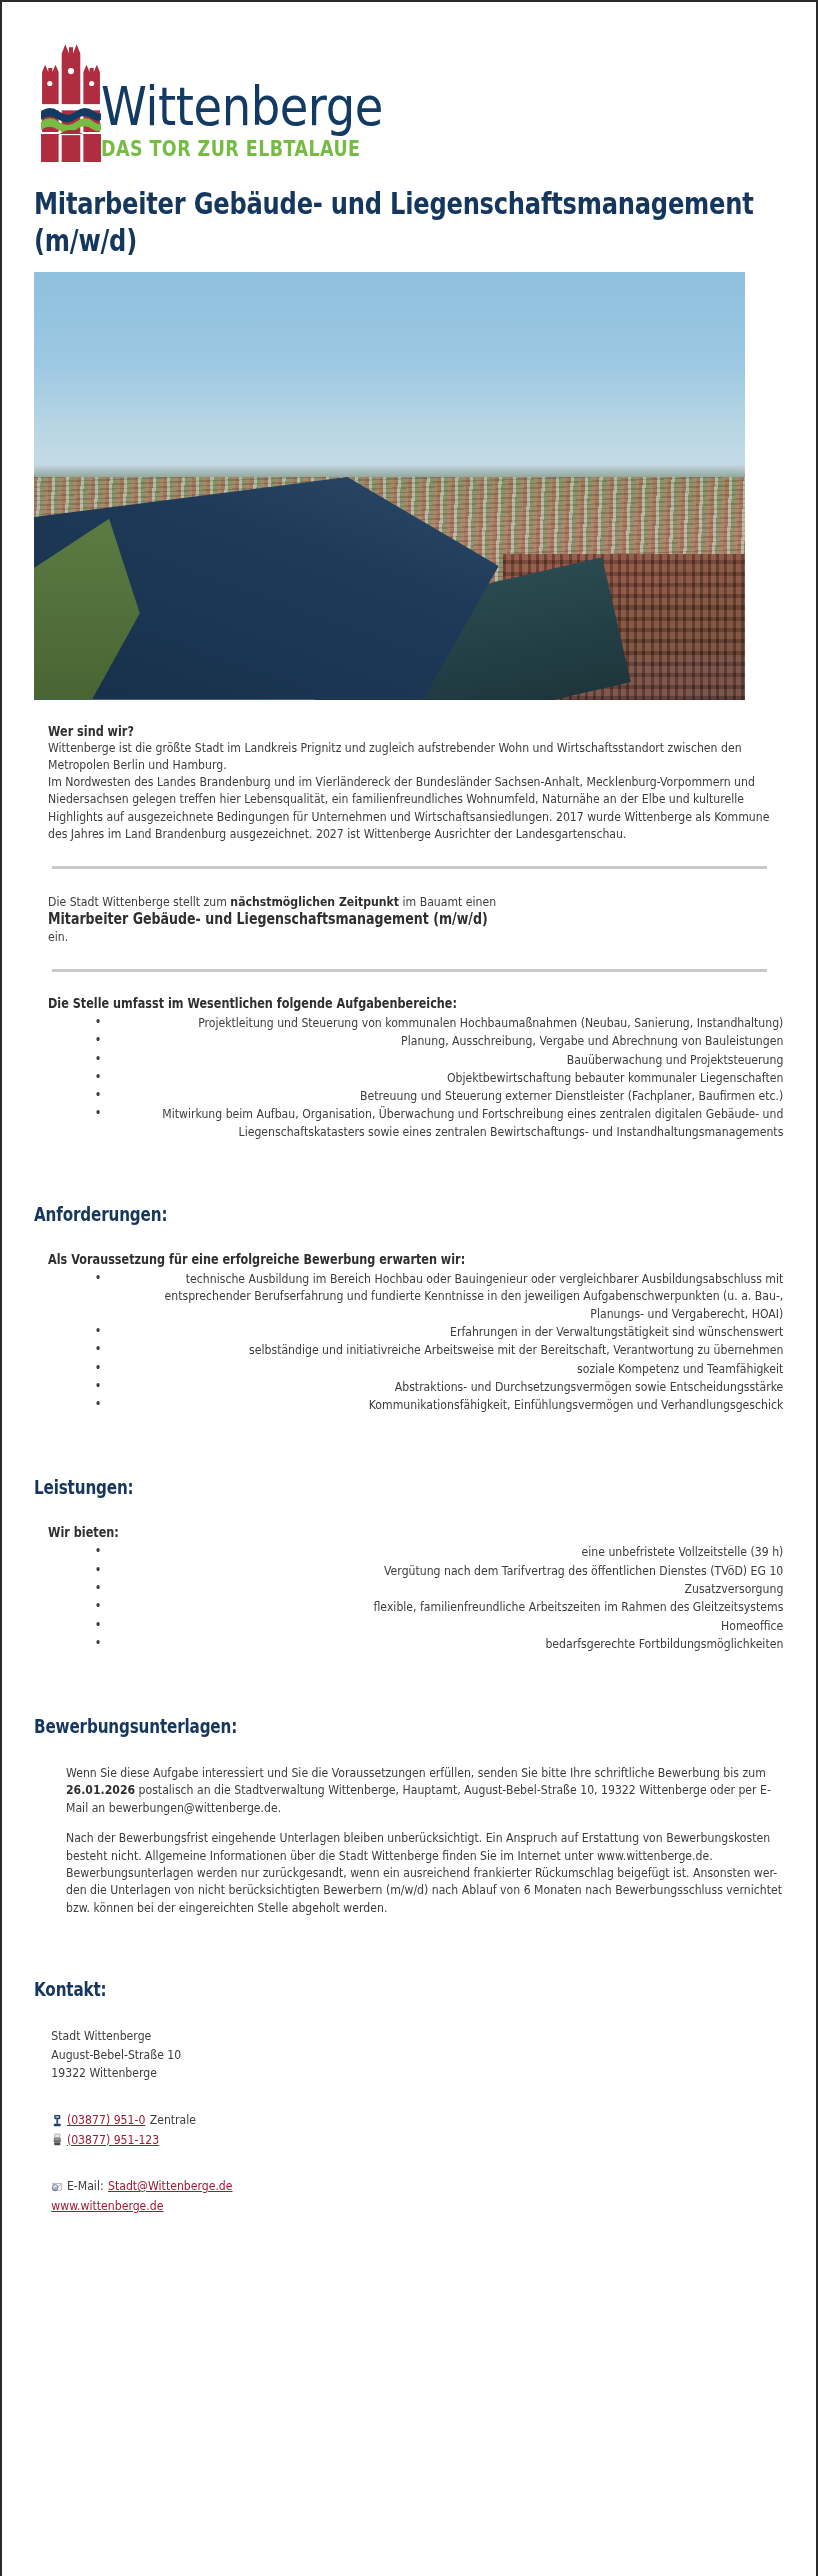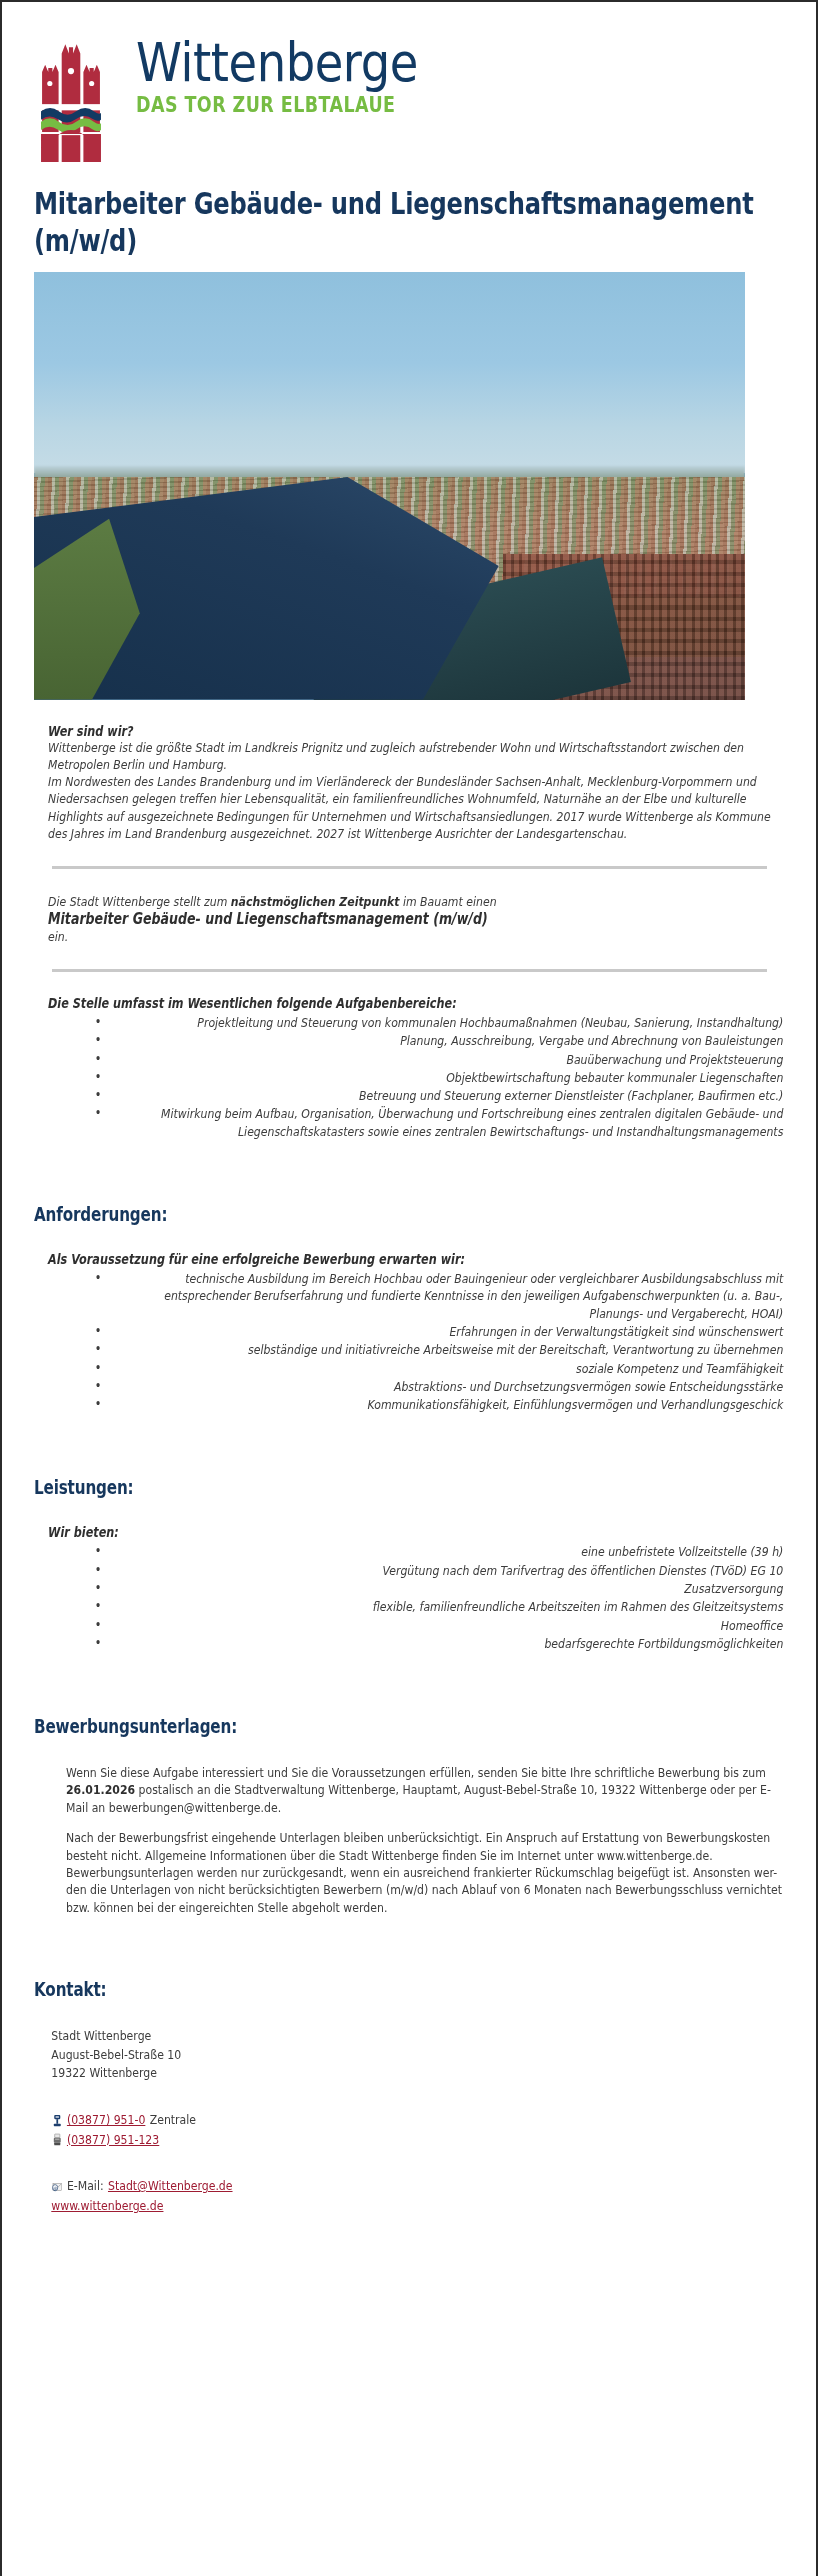--- a/index.html
+++ b/index.html
@@ -25,22 +25,22 @@
     overflow: hidden;
   }
 
   .inner {
     padding: 27px 32px 20.6px 32px;
   }
 
   
   .logo-block {
     display: flex;
-    align-items: flex-start;
-    gap: 35px;
+    align-items: flex-end;
+    gap: 0;
     padding: 9.3px 0 15.5px 7.2px;
   }
   .crest {
     width: 60px;
     height: 124px;
     position: relative;
     flex: 0 0 auto;
   }
   .crest svg { display:block; width:60px; height:124px; }
 
@@ -151,21 +151,21 @@
   
   .body-text {
     font-family: "DejaVu Sans", sans-serif;
     font-size: 13px;
     line-height: 1.33;
     color: #3c3c3c;
     transform: scaleX(0.84);
     transform-origin: left top;
     width: 119%;
   }
-  .sec-indent { padding-left: 14.4px; font-style: italic; }
+  .sec-indent { padding-left: 14.4px; }
   .sec-indent2 { padding-left: 32px; }
 
   b.bold, .bold { font-weight: 700; color: #2f2f2f; }
   .gap-sm { height: 13.4px; }
   .gap-md { height: 27px; }
   .gap-xl { height: 62px; }
 
   hr.rule {
     border: none;
     height: 2.6px;

